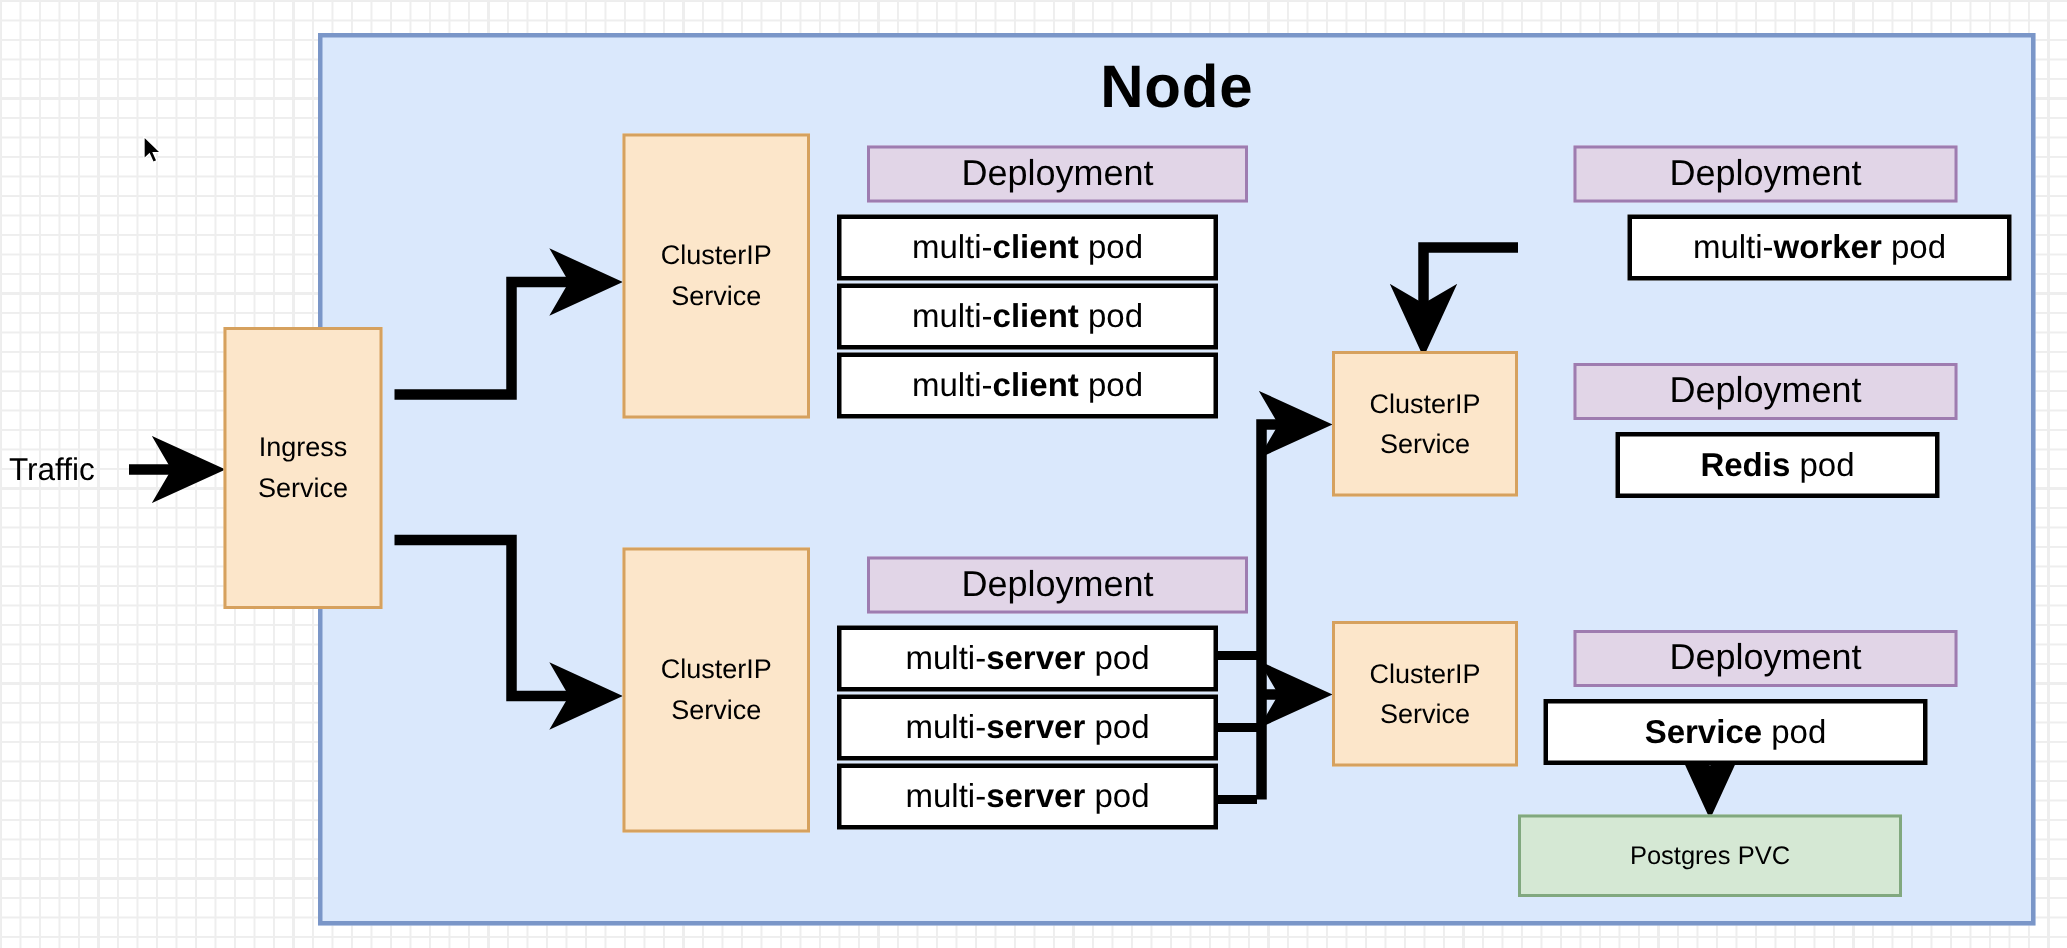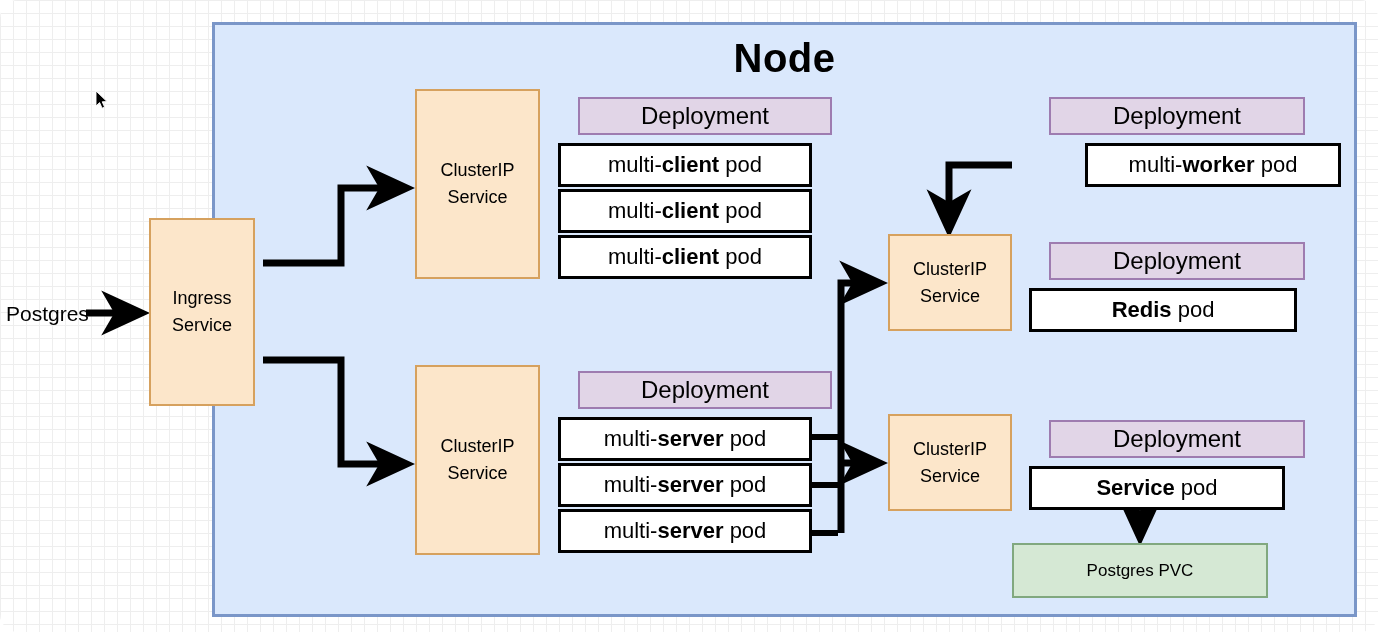--- a/index.html
+++ b/index.html
@@ -24,21 +24,20 @@
       linear-gradient(to right, #eeeeee 1px, transparent 1px),
       linear-gradient(to bottom, #eeeeee 1px, transparent 1px),
       linear-gradient(to right, #dcdcdc 1px, transparent 1px),
       linear-gradient(to bottom, #dcdcdc 1px, transparent 1px);
     background-size:
       13px 13px,
       13px 13px,
       65px 65px,
       65px 65px;
     background-position: 0 -1px, -1px 0, 0 -1px, -1px 0;
-    border-radius: 18px;
   }
 
   
   #node-box {
     position: absolute;
     left: 212px;
     top: 22px;
     width: 1145px;
     height: 595px;
     background: #DAE8FC;
@@ -172,21 +171,21 @@
     <path d="M 793 533 L 838 533" stroke="#000000" stroke-width="6" fill="none"></path>
 
     <path d="M 841 533 L 841 283 L 878 283" stroke="#000000" stroke-width="7" fill="none" stroke-linejoin="miter" marker-end="url(#arrow)"></path>
     <path d="M 841 463 L 878 463" stroke="#000000" stroke-width="7" fill="none" marker-end="url(#arrow)"></path>
 
     <path d="M 1012 165 L 949 165 L 949 228" stroke="#000000" stroke-width="7" fill="none" stroke-linejoin="miter" marker-end="url(#arrow)"></path>
 
     <path d="M 1140 512 L 1140 536" stroke="#000000" stroke-width="7" fill="none" marker-end="url(#arrow)"></path>
   </svg>
 
-  <div class="plain-text" style="left:6px; top:302px;">Postgres</div>
+  <div class="plain-text" style="left:6px; top:302px;">Traffic</div>
 
   <div class="svc-box" style="left:149px; top:218px; width:106px; height:188px;">
     <div class="svc-label">Ingress
 Service</div>
   </div>
 
   <div class="svc-box" style="left:415px; top:89px; width:125px; height:190px;">
     <div class="svc-label">ClusterIP
 Service</div>
   </div>
@@ -206,21 +205,21 @@
   <div class="pod-row" style="left:1068px; top:143px; width:256px; height:44px;">
     <span><span>multi-</span><b>worker</b><span> pod</span></span>
   </div>
 
   <div class="svc-box" style="left:888px; top:234px; width:124px; height:97px;">
     <div class="svc-label">ClusterIP
 Service</div>
   </div>
 
   <div class="deploy-head" style="left:1012px; top:242px; width:256px; height:38px;">Deployment</div>
-  <div class="pod-row" style="left:1012px; top:288px; width:268px; height:44px;">
+  <div class="pod-row" style="left:1060px; top:288px; width:216px; height:44px;">
     <span><span></span><b>Redis</b><span> pod</span></span>
   </div>
 
   <div class="svc-box" style="left:415px; top:365px; width:125px; height:190px;">
     <div class="svc-label">ClusterIP
 Service</div>
   </div>
 
   <div class="deploy-head" style="left:541px; top:371px; width:254px; height:38px;">Deployment</div>
   <div class="pod-row" style="left:541px; top:417px; width:254px; height:44px;">

